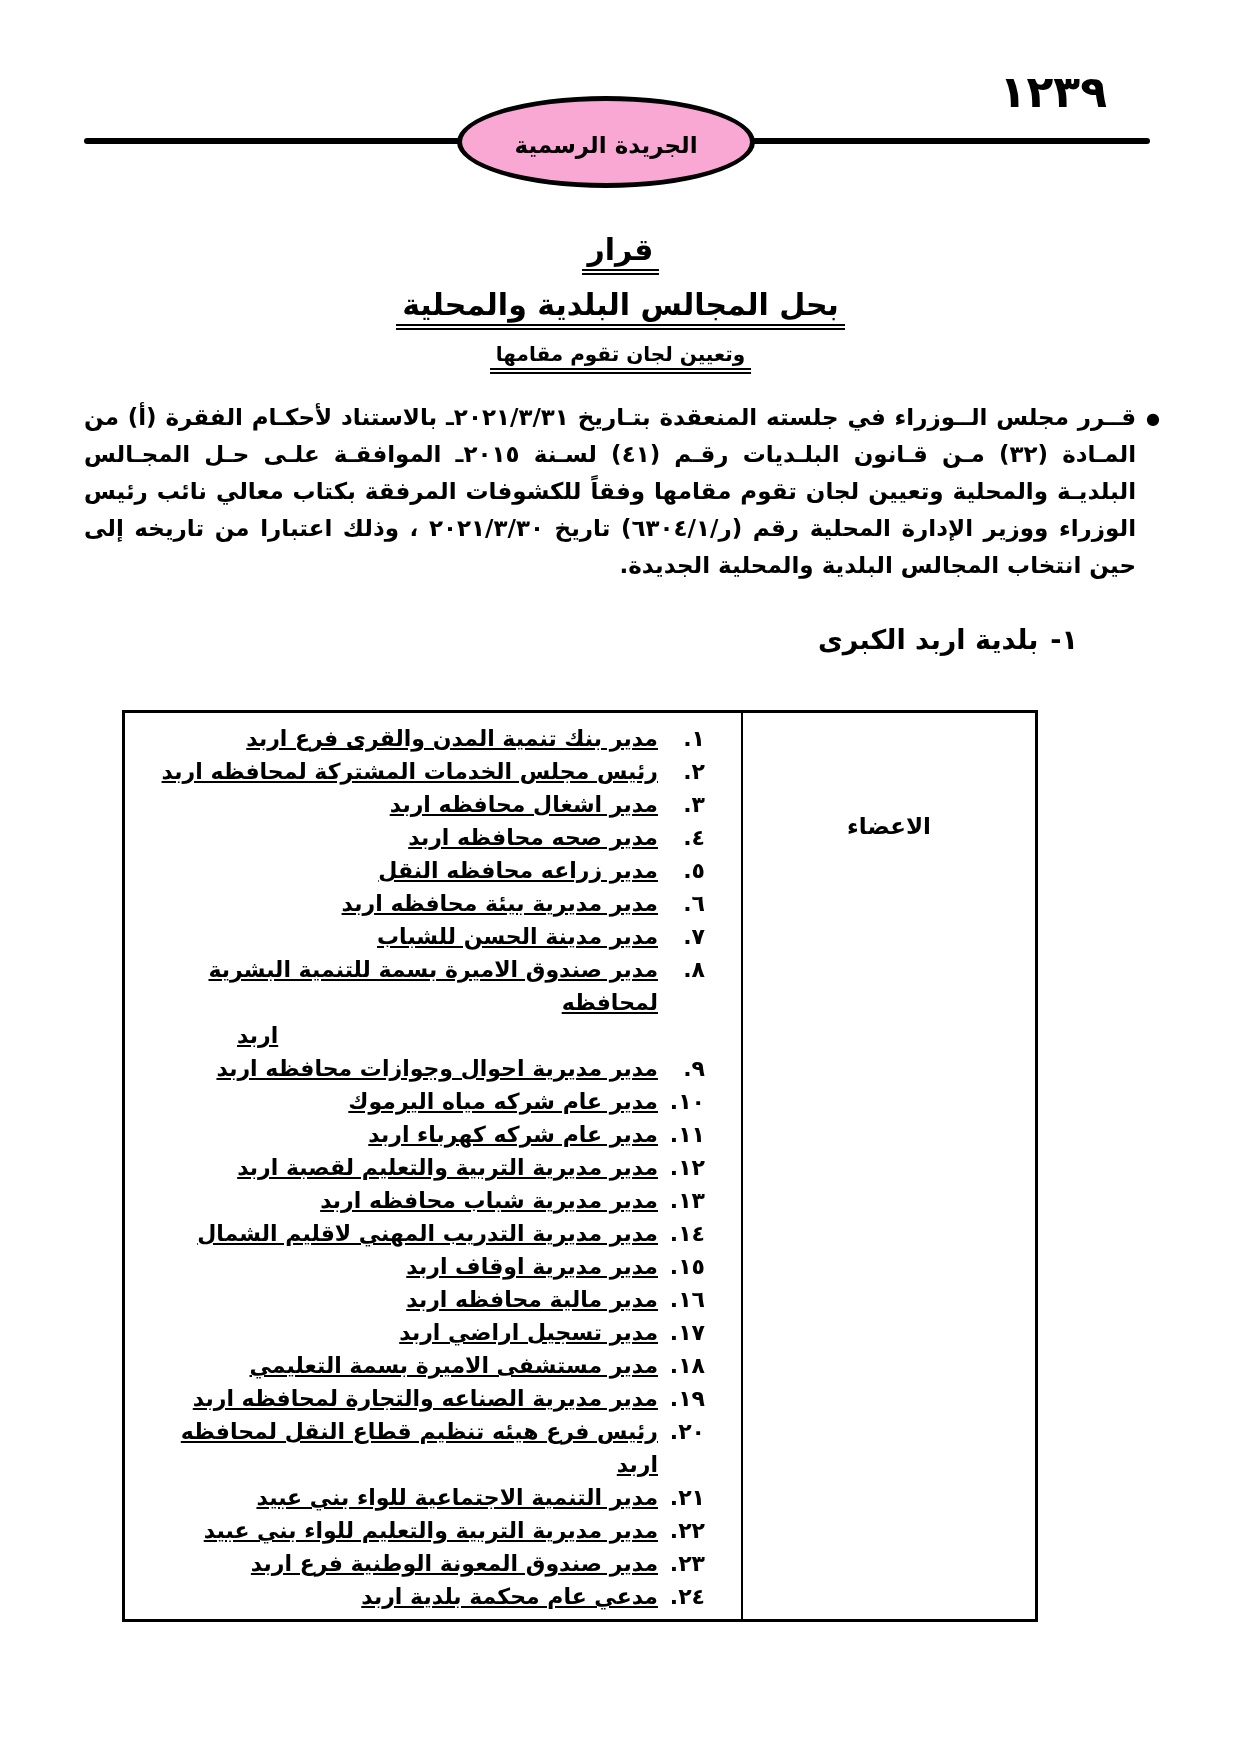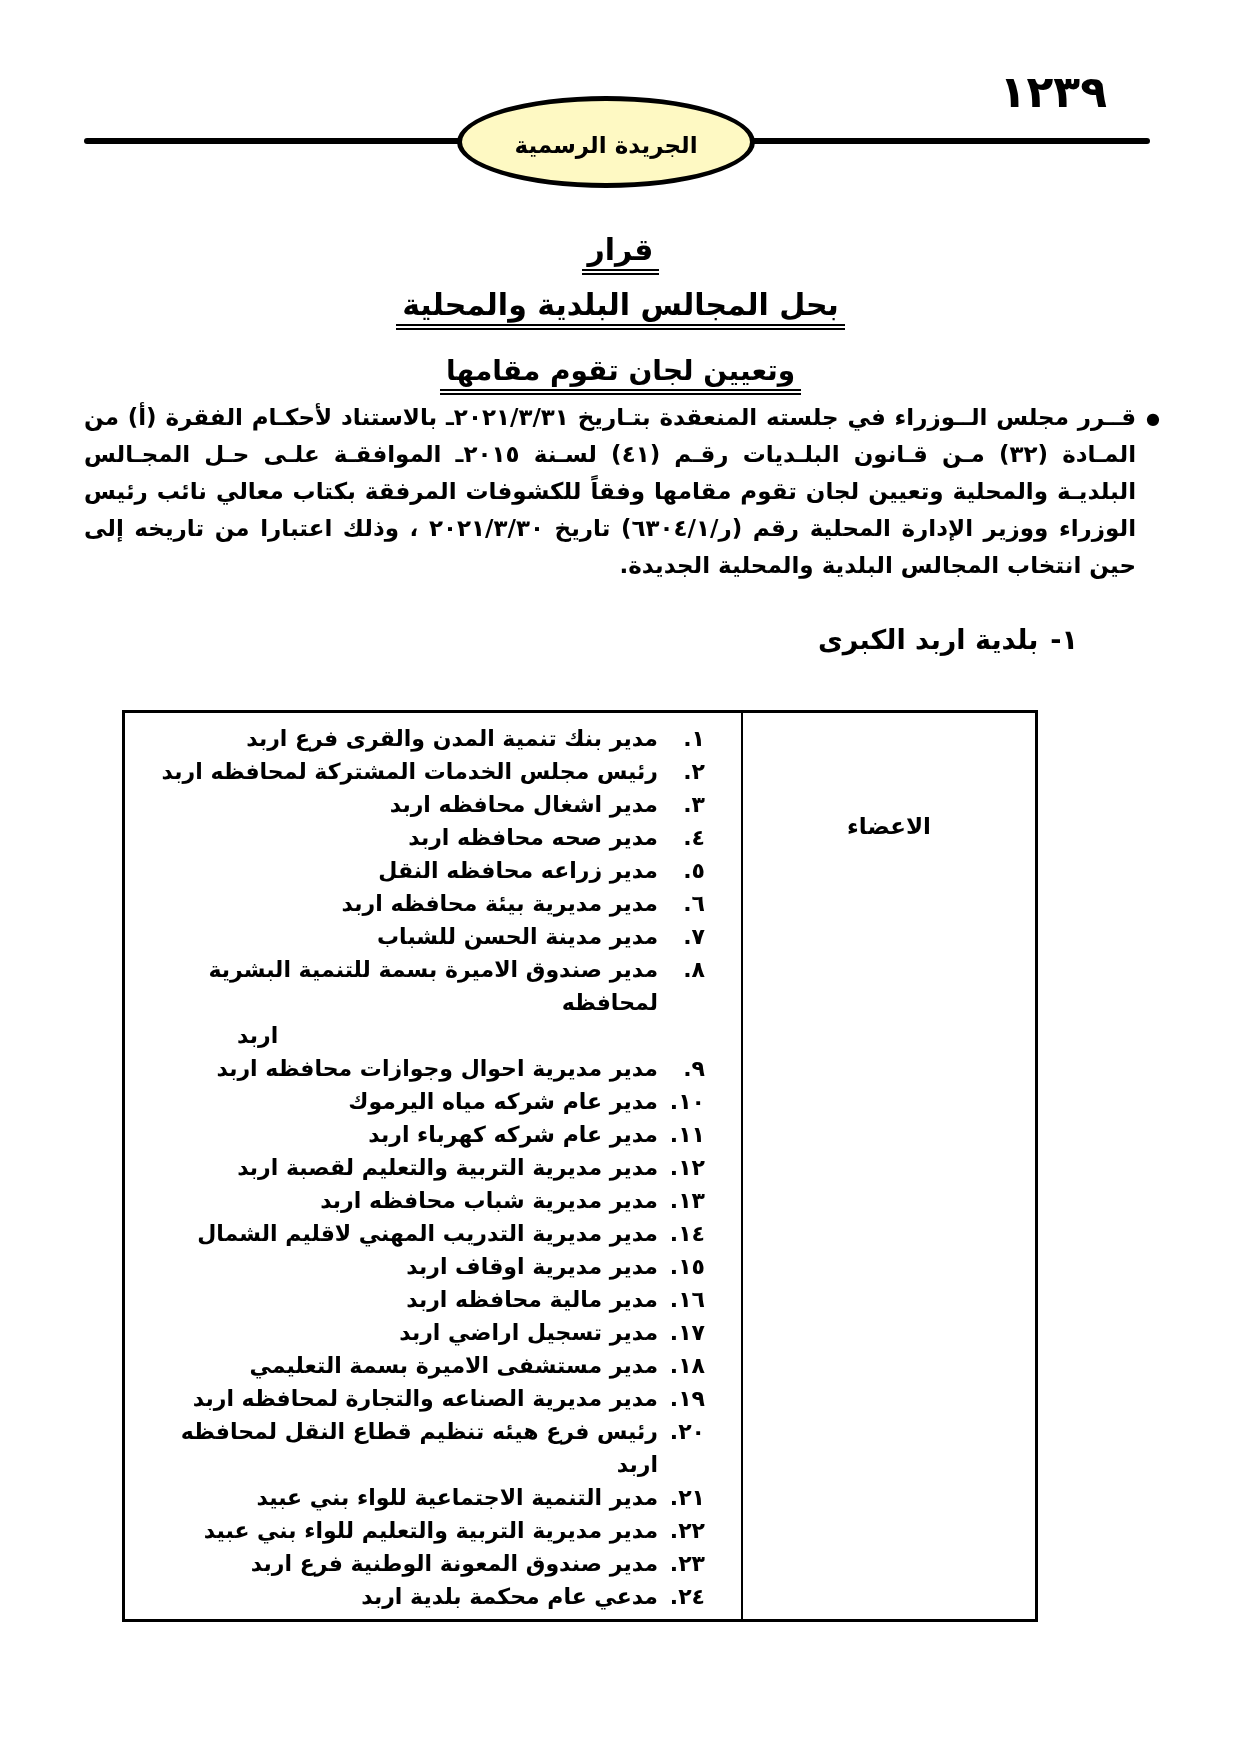--- a/index.html
+++ b/index.html
@@ -36,21 +36,21 @@
     border-radius: 3px;
     z-index: 1;
   }
   .masthead-oval {
     position: absolute;
     left: 457px;
     top: 96px;
     width: 298px;
     height: 92px;
     box-sizing: border-box;
-    background: #fef9c3;
+    background: #f9a8d4;
     border: 5px solid #000;
     border-radius: 50%;
     z-index: 2;
     display: flex;
     align-items: center;
     justify-content: center;
     font-size: 23px;
     padding-top: 6px;
     direction: rtl;
   }
@@ -65,21 +65,21 @@
     direction: rtl;
   }
   .title-line { margin-bottom: 12px; }
   .title-line > span {
     display: inline-block;
     border-bottom: 6px double #000;
     padding: 0 6px 2px 6px;
   }
   .title-main > span   { font-size: 30px; }
   .title-sub > span    { font-size: 30px; }
-  .title-sub2 > span   { font-size: 28px; margin-top: 12px; }
+  .title-sub2 > span   { font-size: 20px; }
 
   
   .decision {
     position: absolute;
     top: 399px;
     left: 84px;
     width: 1076px;
     direction: rtl;
     display: flex;
     gap: 10px;
@@ -155,20 +155,21 @@
     direction: rtl;
     font-size: 22px;
     line-height: 33px;
   }
   .member .num {
     flex: none;
     width: 47px;
   }
   .member .txt {
     flex: 1;
+    text-decoration: underline;
   }
   .member .txt .wrap2 {
     display: block;
     text-align: left;
     padding-left: 100px;
   }
 </style>
 </head>
 <body>
 

